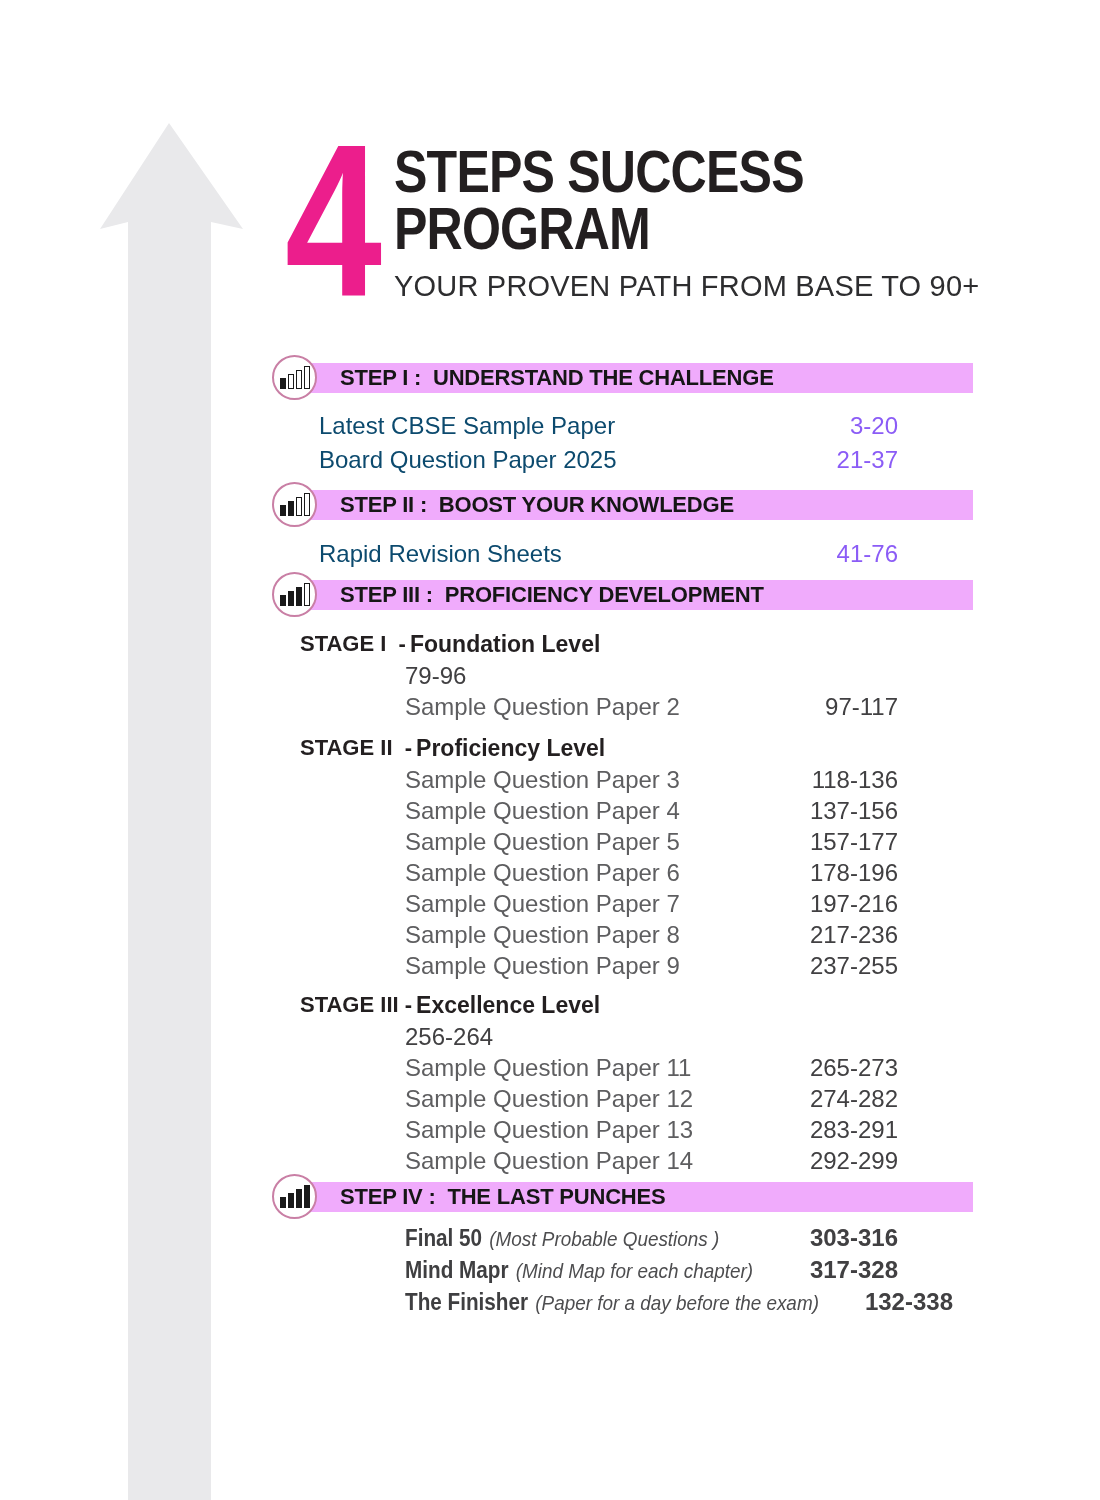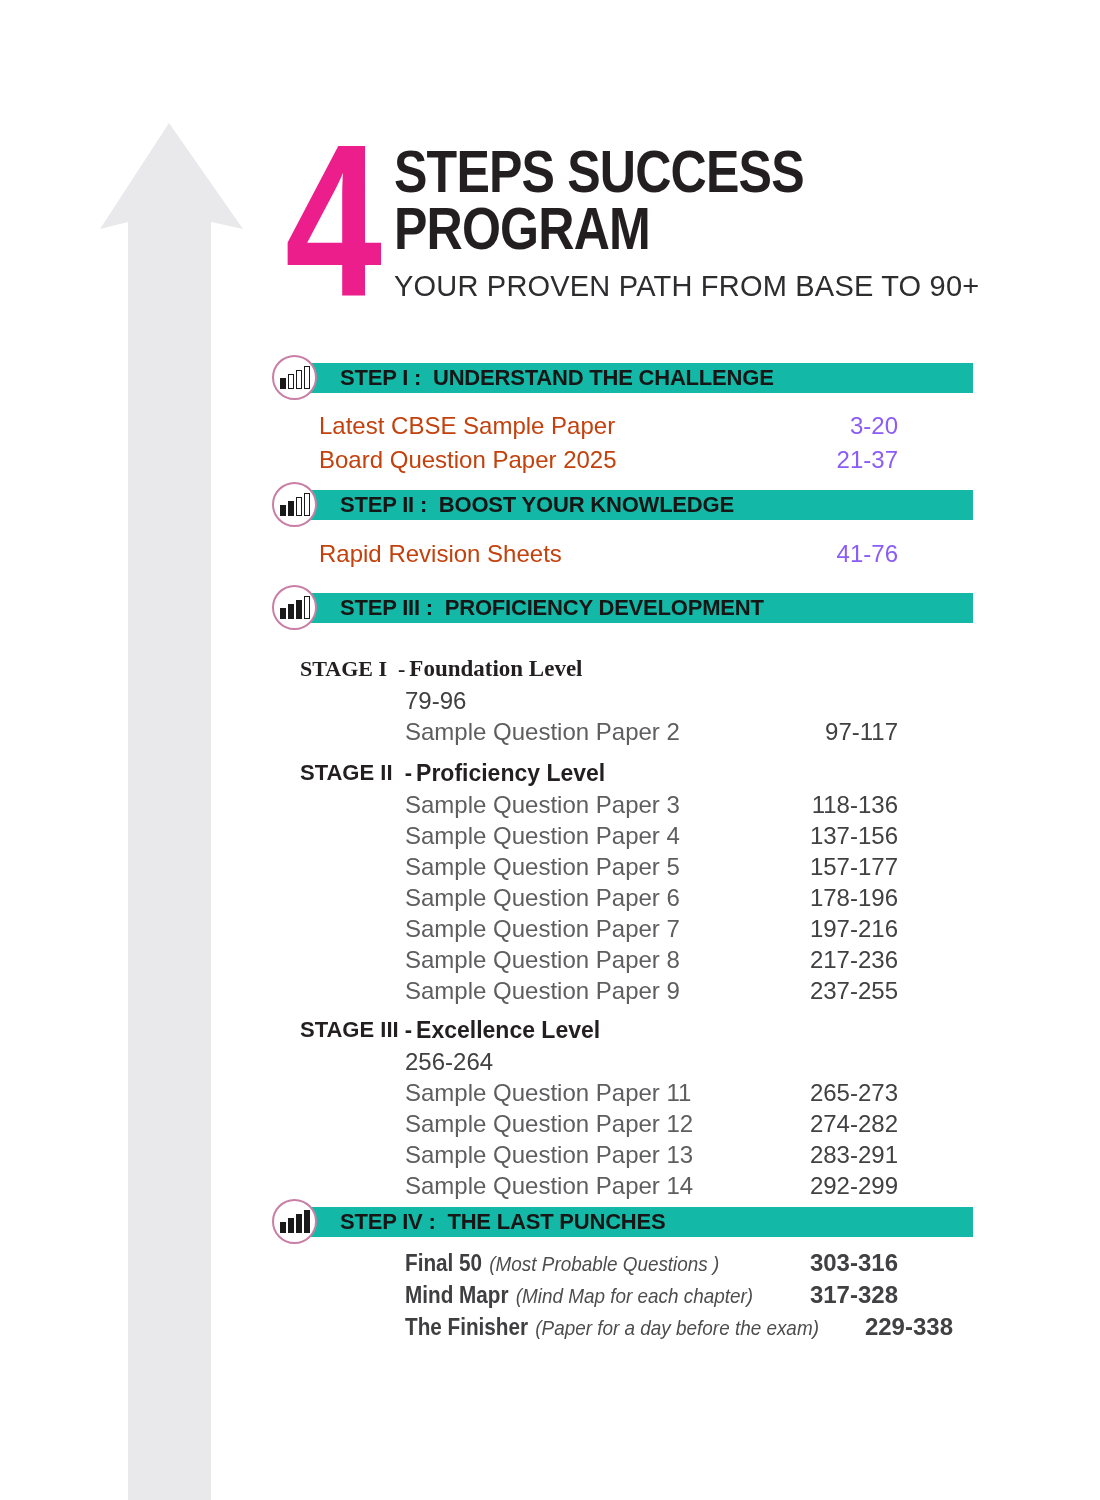--- a/index.html
+++ b/index.html
@@ -32,42 +32,42 @@
   .subtitle {
     margin-top:12px; font-size:29px; color:#2D2D2F; letter-spacing:0.2px;
     white-space:nowrap;
   }
 
   
   .toc { position:absolute; left:272px; top:363px; width:701px; }
 
   .step-bar {
     position:relative; height:30px; margin-left:28px; width:673px;
-    background:#14b8a6; display:flex; align-items:center; padding-left:40px;
+    background:#f0abfc; display:flex; align-items:center; padding-left:40px;
   }
   .step-label {
     font-weight:700; font-size:22px; color:#161616;
     white-space:pre; letter-spacing:-0.2px;
   }
   .badge {
     position:absolute; left:-28px; top:-8px; width:45px; height:45px;
     background:#ffffff; border:2px solid #C97FA5; border-radius:50%;
     display:flex; align-items:flex-end; justify-content:center; gap:2px;
     padding-bottom:9px;
   }
   .b { width:6px; display:inline-block; }
   .h1{height:11px;} .h2{height:15px;} .h3{height:19px;} .h4{height:23px;}
   .f { background:#1a1a1a; }
   .e { background:#ffffff; border:1.5px solid #1a1a1a; }
 
   .row {
     display:flex; justify-content:space-between; align-items:center;
     padding-left:47px; padding-right:75px; height:34px;
   }
-  .row .t  { font-size:24px; color:#c2410c; white-space:nowrap; }
+  .row .t  { font-size:24px; color:#0c4a6e; white-space:nowrap; }
   .row .pg { font-size:24px; color:#8b5cf6; white-space:nowrap; }
 
   .stage {
     display:flex; align-items:center; padding-left:28px; height:32px;
   }
   .stage-prefix {
     font-weight:700; font-size:22px; color:#231F20;
     display:inline-block; min-width:99px; white-space:pre; margin-right:4px;
   }
   .stage-name { font-weight:700; font-size:23px; color:#231F20; white-space:nowrap; }
@@ -84,21 +84,21 @@
     padding-left:133px; padding-right:75px; height:32px;
   }
   .s4left {
     white-space:nowrap; transform:scaleX(0.90); transform-origin:left center;
   }
   .s4left .t { font-weight:700; font-size:23px; color:#3F3F41; }
   .s4left .n { font-style:italic; font-size:21px; color:#4D4D4F; margin-left:8px; }
   .s4row .pg { font-size:24px; color:#414042; font-weight:700; white-space:nowrap; }
 
   .mt16{margin-top:16px;} .mt13{margin-top:13px;} .mt17{margin-top:17px;gap:19px;}
-  .mt7{margin-top:22px;text-align:center;}  .mt18{margin-top:30px;font-family:Liberation Serif, serif;} .mt10{margin-top:10px;}
+  .mt7{margin-top:9px;text-align:center;}  .mt18{margin-top:18px;} .mt10{margin-top:10px;}
   .mt8{margin-top:8px;}  .mt6{margin-top:6px;}
 </style>
 </head>
 <body>
 
 <div class="arrow"></div>
 
 <div class="big4">4</div>
 
 <div class="titles">
@@ -238,16 +238,16 @@
   <div class="s4row">
     <span class="s4left">
       <span class="t">Mind Mapr</span><span class="n">(Mind Map for each chapter)</span>
     </span>
     <span class="pg">317-328</span>
   </div>
   <div class="s4row">
     <span class="s4left">
       <span class="t">The Finisher</span><span class="n">(Paper for a day before the exam)</span>
     </span>
-    <span class="pg">229-338</span>
+    <span class="pg">132-338</span>
   </div>
 
 </div>
 
 </body></html>

